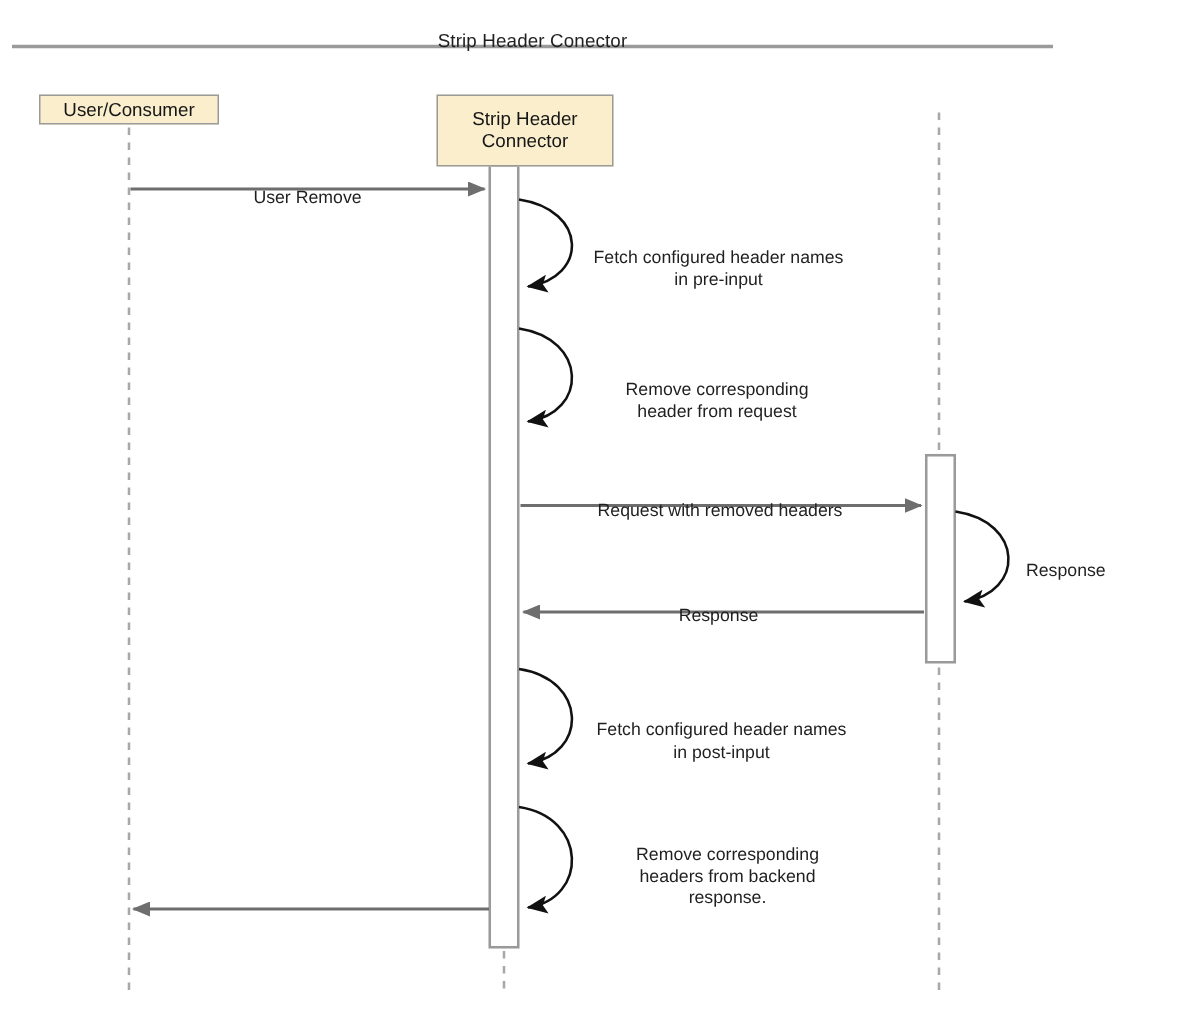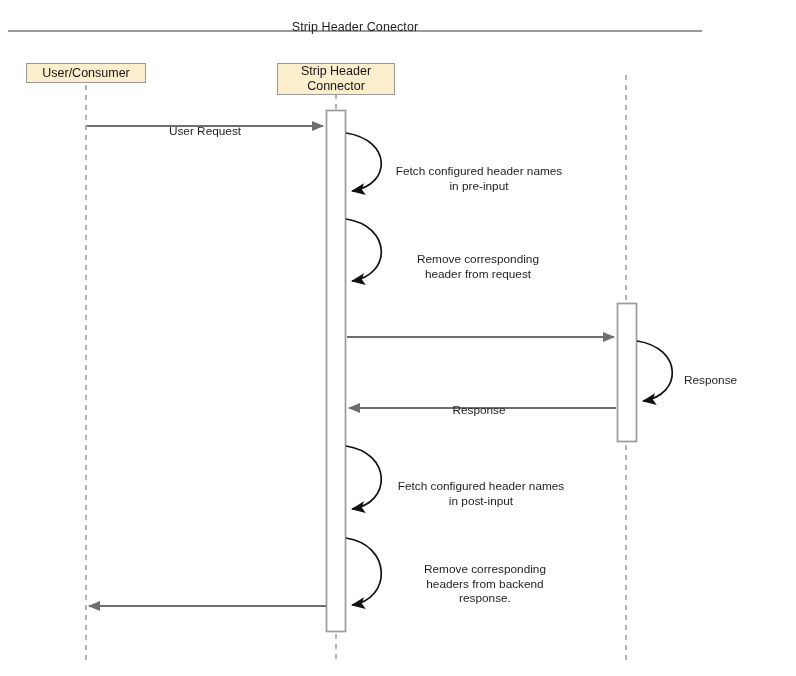--- a/index.html
+++ b/index.html
@@ -120,34 +120,35 @@
   </svg>
 
   <div class="layer-text">
 
     <div class="diagram-title">Strip Header Conector</div>
 
     <div class="participant" style="left:26px; top:52px; width:120px; height:20px;">
       <span>User/Consumer</span>
     </div>
 
-    <div class="participant" style="left:277px; top:52px; width:118px; height:32px;">
+    <div class="participant" style="left:291px; top:52px; width:118px; height:48px;">
       <span>Strip Header
 Connector</span>
     </div>
 
 
-    <div class="msg-label" style="left:110px; top:113px; width:190px;">User Request</div>
+    <div class="msg-label" style="left:110px; top:113px; width:190px;">User Remove</div>
 
     <div class="msg-label" style="left:382px; top:153px; width:194px; text-align:center;">Fetch configured header names
 in pre-input</div>
 
     <div class="msg-label" style="left:398px; top:241px; width:160px; text-align:center;">Remove corresponding
 header from request</div>
 
+    <div class="msg-label" style="left:385px; top:322px; width:190px;">Request with removed headers</div>
 
     <div class="msg-label" style="left:684px; top:362px; width:80px; text-align:left;">Response</div>
 
     <div class="msg-label" style="left:404px; top:392px; width:150px;">Response</div>
 
     <div class="msg-label" style="left:384px; top:468px; width:194px; text-align:center;">Fetch configured header names
 in post-input</div>
 
     <div class="msg-label" style="left:395px; top:551px; width:180px; text-align:center;">Remove corresponding
 headers from backend

